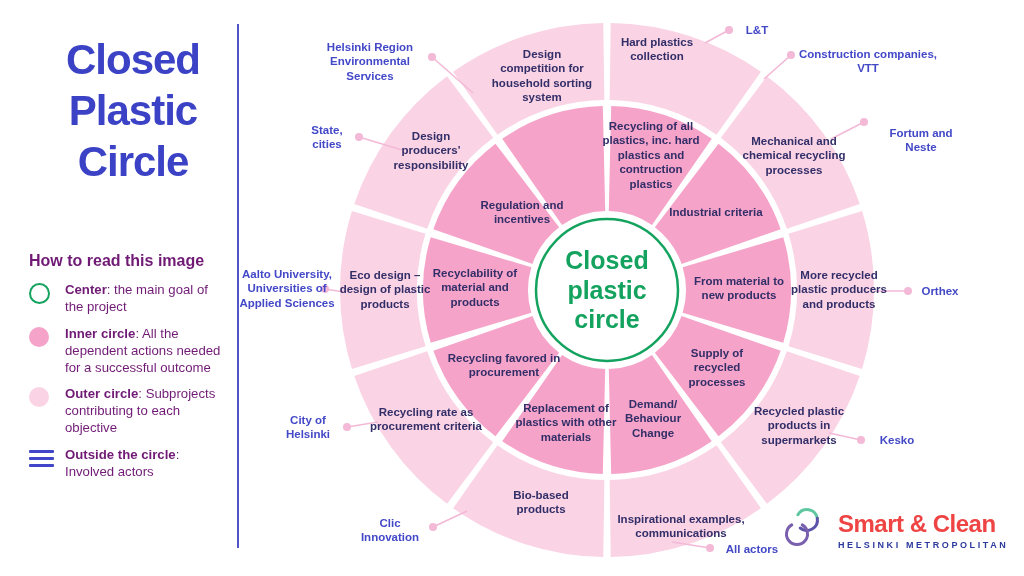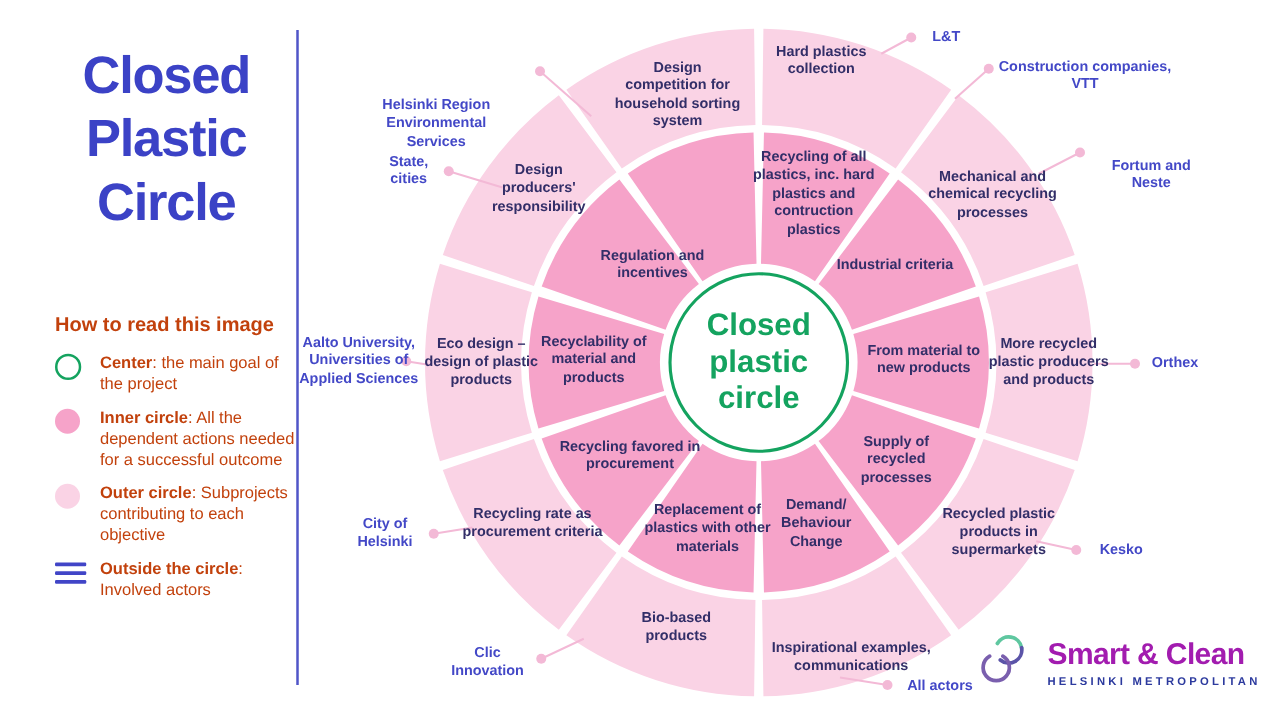--- a/index.html
+++ b/index.html
@@ -7,21 +7,21 @@
     width:1024px;height:576px;position:relative;overflow:hidden;background:#ffffff;
     font-family:"Liberation Sans","DejaVu Sans",sans-serif;
   }
   
   .main-title{
     position:absolute;left:38px;top:34px;width:190px;
     font-size:42px;font-weight:bold;line-height:1.22;text-align:center;
     color:#3b42c6;letter-spacing:-1px;
   }
   .v-rule{position:absolute;left:237px;top:24px;width:2px;height:524px;background:#5055c8;}
-  .howto{position:absolute;left:44px;top:252px;width:196px;color:#c2410c;}
+  .howto{position:absolute;left:29px;top:252px;width:196px;color:#701a75;}
   .howto-heading{font-size:16px;font-weight:bold;margin-bottom:12px;}
   .legend-item{display:flex;margin-bottom:10px;}
   .li-icon{flex:0 0 36px;padding-top:1px;}
   .li-text{font-size:13.2px;line-height:1.28;}
   .dot-icon{width:20px;height:20px;border-radius:50%;display:inline-block;}
   .icon-center{border:2px solid #14a35f;background:#fff;width:17px;height:17px;}
   .icon-inner{background:#f6a3c9;}
   .icon-outer{background:#fad3e5;}
   .icon-lines{display:inline-block;padding-top:3px;}
   .icon-lines span{display:block;width:25px;height:3px;background:#4145c7;margin-bottom:4px;border-radius:1px;}
@@ -34,21 +34,21 @@
   }
   .inner-label,.outer-label{color:#322e68;}
   .actor-label{color:#4348c7;}
   .center-label{
     position:absolute;transform:translate(-50%,-50%);text-align:center;
     font-weight:bold;font-size:25px;line-height:1.18;color:#14a35f;
   }
   
   .logo{position:absolute;left:780px;top:505px;display:flex;align-items:center;}
   .logo-text{margin-left:10px;}
-  .logo-name{font-size:24px;font-weight:bold;color:#a21caf;letter-spacing:-0.5px;}
+  .logo-name{font-size:24px;font-weight:bold;color:#ef4444;letter-spacing:-0.5px;}
   .logo-sub{font-size:9px;font-weight:bold;color:#2c3a9e;letter-spacing:2.6px;margin-top:2px;}
 </style>
 </head>
 <body>
 
 <div class="main-title">Closed Plastic Circle</div>
 <div class="v-rule"></div>
 
 <div class="howto">
   <div class="howto-heading">How to read this image</div>
@@ -136,21 +136,21 @@
     <div class="wlabel outer-label" style="left: 431px; top: 151px; width: 95px;">Design producers' responsibility</div>
     <div class="wlabel outer-label" style="left: 542px; top: 76px; width: 105px;">Design competition for household sorting system</div>
     <div class="wlabel outer-label" style="left: 657px; top: 49px; width: 115px;">Hard plastics collection</div>
     <div class="wlabel outer-label" style="left: 794px; top: 156px; width: 115px;">Mechanical and chemical recycling processes</div>
     <div class="wlabel outer-label" style="left: 839px; top: 290px; width: 105px;">More recycled plastic producers and products</div>
     <div class="wlabel outer-label" style="left: 799px; top: 426px; width: 110px;">Recycled plastic products in supermarkets</div>
     <div class="wlabel outer-label" style="left: 681px; top: 505px; width: 135px; margin-top: 21px;">Inspirational examples, communications</div>
     <div class="wlabel outer-label" style="left: 541px; top: 502px; width: 95px;">Bio-based products</div>
     <div class="wlabel outer-label" style="left: 426px; top: 419px; width: 140px;">Recycling rate as procurement criteria</div>
     <div class="wlabel outer-label" style="left: 385px; top: 290px; width: 95px;">Eco design – design of plastic products</div>
-    <div class="wlabel actor-label" style="left: 349px; top: 62px; width: 125px; margin-top: 37px;">Helsinki Region Environmental Services</div>
+    <div class="wlabel actor-label" style="left: 370px; top: 62px; width: 125px;">Helsinki Region Environmental Services</div>
     <div class="wlabel actor-label" style="left: 327px; top: 137px; width: 60px;">State, cities</div>
     <div class="wlabel actor-label" style="left: 287px; top: 289px; width: 100px;">Aalto University, Universities of Applied Sciences</div>
     <div class="wlabel actor-label" style="left: 308px; top: 427px; width: 70px;">City of Helsinki</div>
     <div class="wlabel actor-label" style="left: 390px; top: 530px; width: 82px;">Clic Innovation</div>
     <div class="wlabel actor-label" style="left: 752px; top: 549px; width: 80px;">All actors</div>
     <div class="wlabel actor-label" style="left: 897px; top: 440px; width: 60px;">Kesko</div>
     <div class="wlabel actor-label" style="left: 940px; top: 291px; width: 60px;">Orthex</div>
     <div class="wlabel actor-label" style="left: 921px; top: 140px; width: 92px;">Fortum and Neste</div>
     <div class="wlabel actor-label" style="left: 868px; top: 61px; width: 145px;">Construction companies, VTT</div>
     <div class="wlabel actor-label" style="left: 757px; top: 30px; width: 50px;">L&amp;T</div>

